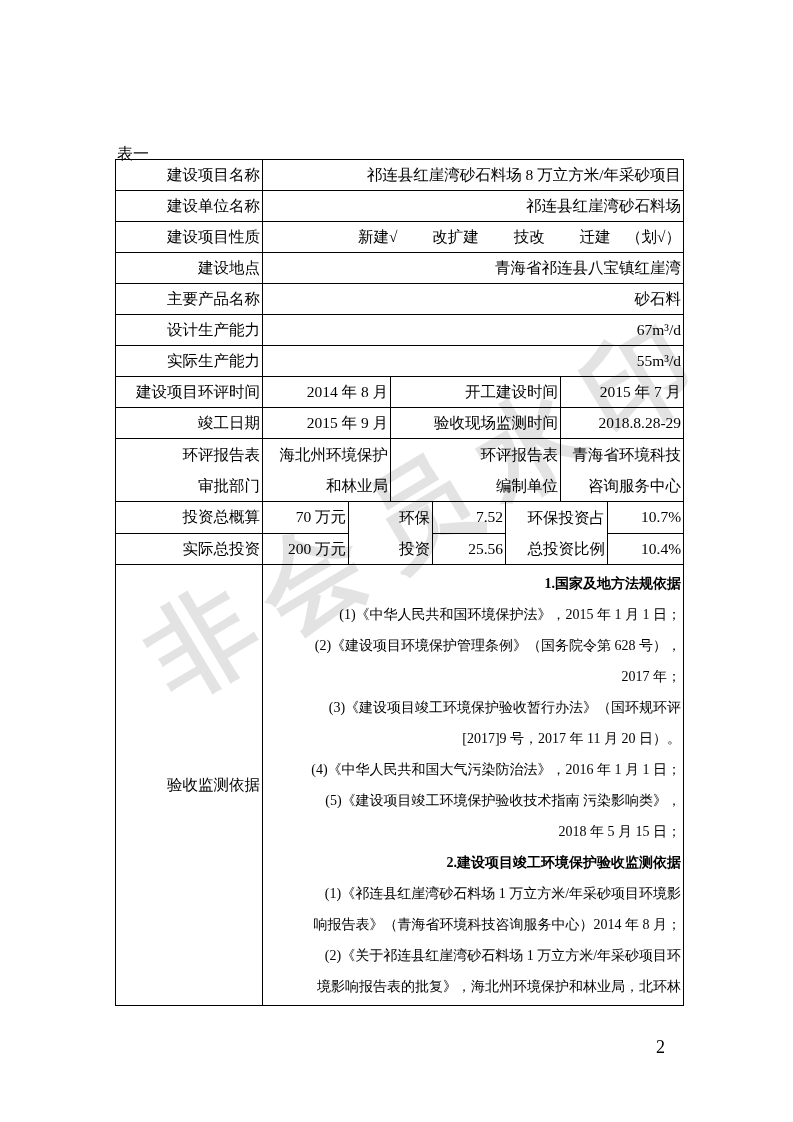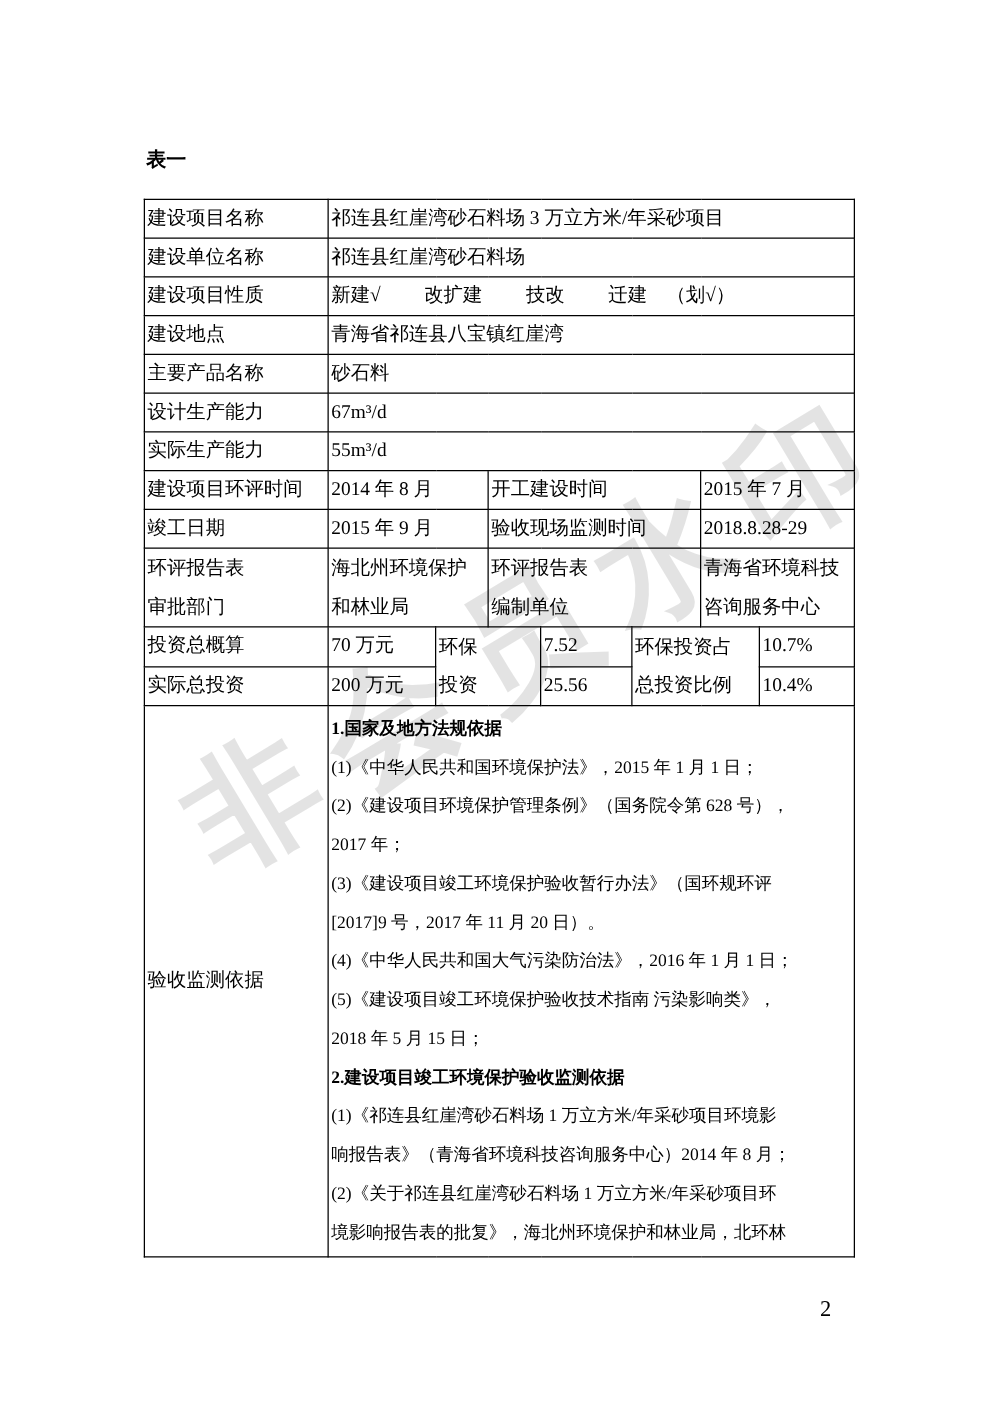--- a/index.html
+++ b/index.html
@@ -20,38 +20,38 @@
     color:rgba(0,0,0,0.11);
     letter-spacing:22px;
     white-space:nowrap;
     transform:rotate(-31deg);
     transform-origin:left center;
     z-index:1;
     pointer-events:none;
   }
   .table-label{
     position:absolute;
-    left:117px;top:118px;
+    left:117px;top:144px;
     font-size:16px;
-    font-weight:bold;
+    font-weight:normal;
     z-index:2;
   }
   table.doc{
     position:absolute;
     left:115px;top:159px;
     width:568px;
     border-collapse:collapse;
     table-layout:fixed;
     z-index:2;
     background:transparent;
   }
   table.doc td{
     border:1.6px solid #000;
     padding:0 2px;
-    text-align:left;
+    text-align:right;
     vertical-align:middle;
     font-size:15.5px;
     line-height:1.3;
     overflow:hidden;
     background:transparent;
   }
   tr.h31{height:31px;}
   tr.h63{height:63px;}
   tr.tall{height:441px;}
   .two-line div{line-height:31px;}
@@ -88,21 +88,21 @@
       <col style="width:42px">
       <col style="width:42px">
     <col style="width:73px">
       <col style="width:55px">
       <col style="width:47px">
       <col style="width:76px">
   </colgroup>
   <tbody>
     <tr class="h31">
       <td>建设项目名称</td>
-      <td colspan="7">祁连县红崖湾砂石料场 3 万立方米/年采砂项目</td>
+      <td colspan="7">祁连县红崖湾砂石料场 8 万立方米/年采砂项目</td>
     </tr>
     <tr class="h31">
       <td>建设单位名称</td>
       <td colspan="7">祁连县红崖湾砂石料场</td>
     </tr>
     <tr class="h31">
       <td>建设项目性质</td>
       <td colspan="7" class="nature">新建√　　 改扩建　　 技改　　 迁建　（划√）</td>
     </tr>
     <tr class="h31">

